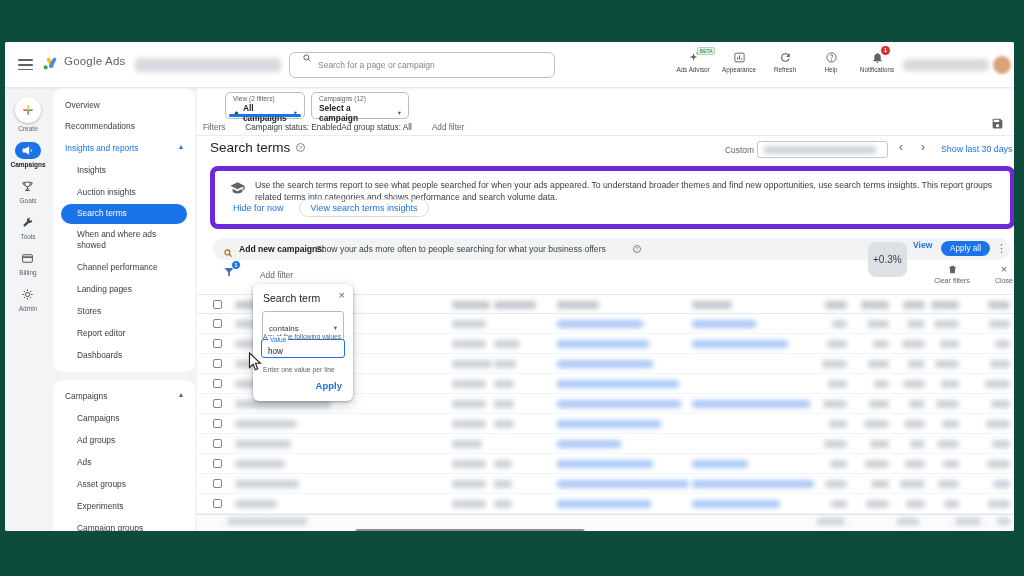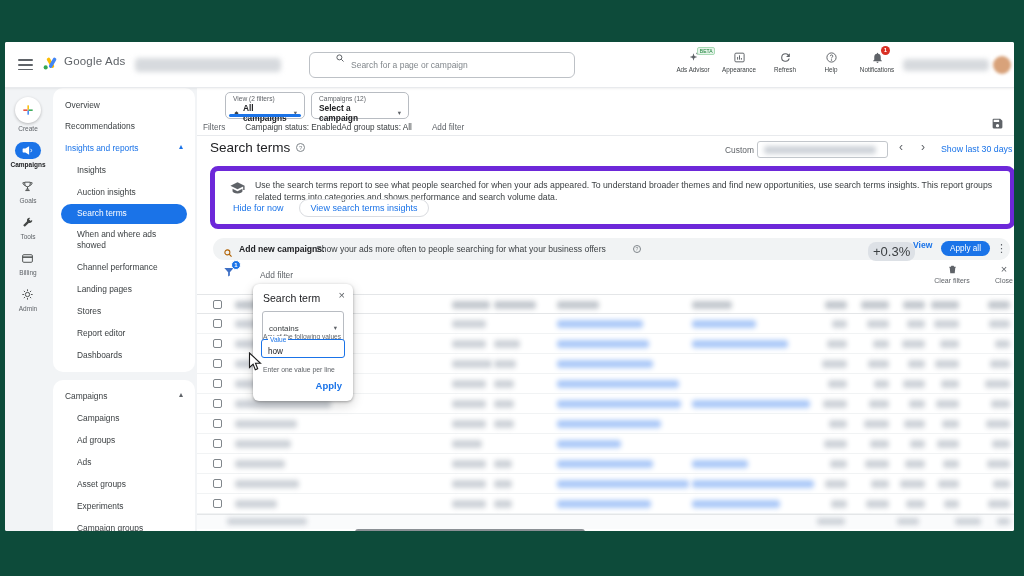--- a/index.html
+++ b/index.html
@@ -9,21 +9,21 @@
 
 
 .hdr{position:absolute;left:0;top:0;width:1009px;height:46px;background:#fff;border-bottom:1px solid #e8eaed;box-shadow:0 1px 2px rgba(0,0,0,.06);z-index:6}
 .burger{position:absolute;left:13px;top:17px;width:15px;height:12px;cursor:pointer}
 .burger i{display:block;height:1.7px;background:#5f6368;margin-bottom:3.2px;border-radius:1px}
 .logo{position:absolute;left:37px;top:13px;display:flex;gap:5px}
 .logo svg{width:17px;height:17px}
 .logo-text{font-size:11.5px;color:#5f6368;letter-spacing:.2px}
 .blurpill{background:#d7dade;border-radius:4px;filter:blur(2.6px)}
 .acct-near-logo{position:absolute;left:130px;top:16px;width:146px;height:14px}
-.searchbox{position:absolute;left:304px;top:10px;width:266px;height:26px;border:1px solid #bdc1c6;border-radius:6px;background:#fff;display:flex;padding:0 25px;gap:6px}
+.searchbox{position:absolute;left:284px;top:10px;width:266px;height:26px;border:1px solid #bdc1c6;border-radius:6px;background:#fff;display:flex;padding:0 12px;gap:6px}
 .searchbox svg{width:10px;height:10px;color:#5f6368;flex:none}
 .searchbox input{border:none;outline:none;font-size:8.5px;color:#3c4043;background:transparent;width:225px;font-family:inherit}
 .searchbox input::placeholder{color:#80868b}
 .hacts{position:absolute;left:666px;top:6px;display:flex;gap:2px}
 .hact{position:relative;width:44px;display:flex;flex-direction:column;align-items:center;gap:2px;padding-top:3px;cursor:pointer}
 .hact .hicon{width:13px;height:13px;color:#5f6368}
 .hact .hicon svg{width:13px;height:13px;display:block}
 .hlabel{font-size:6.3px;color:#3c4043;white-space:nowrap}
 .beta{position:absolute;top:-1px;right:0px;font-size:5px;color:#188038;background:#e6f4ea;border:0.5px solid #a8dab5;border-radius:2px;padding:0 1.5px;line-height:6px}
 .nbadge{position:absolute;top:-2px;right:9px;width:9px;height:9px;background:#d93025;color:#fff;border-radius:50%;font-size:6px;line-height:9px;text-align:center;font-weight:bold}
@@ -84,21 +84,21 @@
 .banner-actions{position:absolute;left:18px;bottom:7px;display:flex;align-items:center;gap:15px}
 .link-btn{font-size:9px;color:#1a73e8;font-weight:500;cursor:pointer}
 .outline-btn{font-size:9px;color:#1a73e8;font-weight:500;border:1px solid #dadce0;border-radius:12px;padding:3px 11px;cursor:pointer}
 
 .kwbar{position:absolute;left:16px;top:150px;width:797px;height:22px;background:#f1f3f4;border-radius:12px}
 .kwbar .kicon{position:absolute;left:10px;top:6px;width:10px;height:10px;color:#b06000}
 .kwbar .kicon svg{width:10px;height:10px}
 .kw-title{position:absolute;left:26px;top:6px;font-size:8.6px;font-weight:bold;color:#202124;white-space:nowrap}
 .kw-desc{position:absolute;left:103px;top:6px;font-size:8.6px;color:#3c4043;white-space:nowrap}
 .kw-info{position:absolute;left:420px;top:7px}
-.uplift{position:absolute;left:655px;top:4px;background:#dde1e6;border-radius:8px;font-size:13px;color:#3c4043;padding:2px 5px}
+.uplift{position:absolute;left:655px;top:4px;background:#dde1e6;border-radius:8px;font-size:10px;color:#3c4043;padding:12px 5px}
 .kw-view{position:absolute;left:700px;top:2px;font-size:8.6px;color:#1a73e8;font-weight:700;cursor:pointer}
 .applyall{position:absolute;left:728px;top:3px;background:#1a73e8;color:#fff;border-radius:9px;font-size:8.2px;font-weight:500;padding:3px 9px;cursor:pointer}
 .kw-dots{position:absolute;left:783px;top:4px;font-size:11px;color:#5f6368;cursor:pointer}
 
 .funnel{position:absolute;left:25px;top:177px;width:14px;height:14px;color:#3e6fc4;cursor:pointer}
 .funnel svg{width:14px;height:14px}
 .fbadge{position:absolute;left:34px;top:172px;width:10px;height:10px;background:#1a73e8;border:1px solid #fff;border-radius:50%;color:#fff;font-size:6px;line-height:8px;text-align:center;font-weight:bold;z-index:2}
 .tb-addfilter{position:absolute;left:63px;top:182px;font-size:8.4px;color:#5f6368;cursor:pointer}
 .tb-col{position:absolute;top:176px;display:flex;flex-direction:column;align-items:center;gap:2px;cursor:pointer;color:#5f6368}
 .tb-col svg{width:11px;height:11px}

